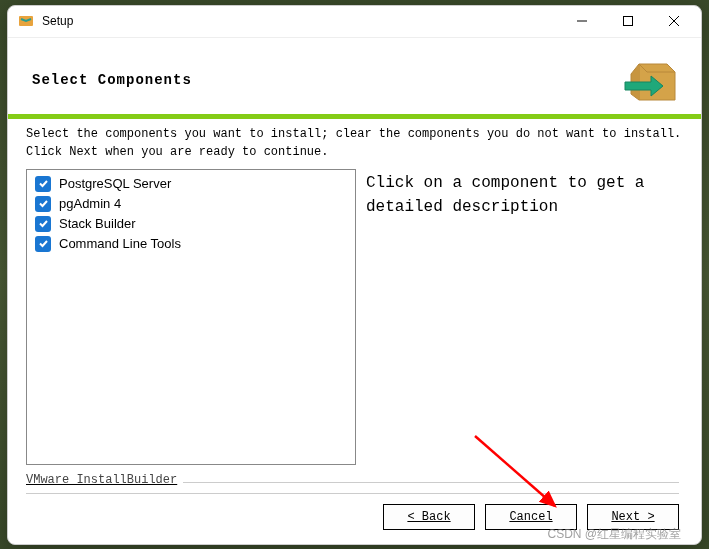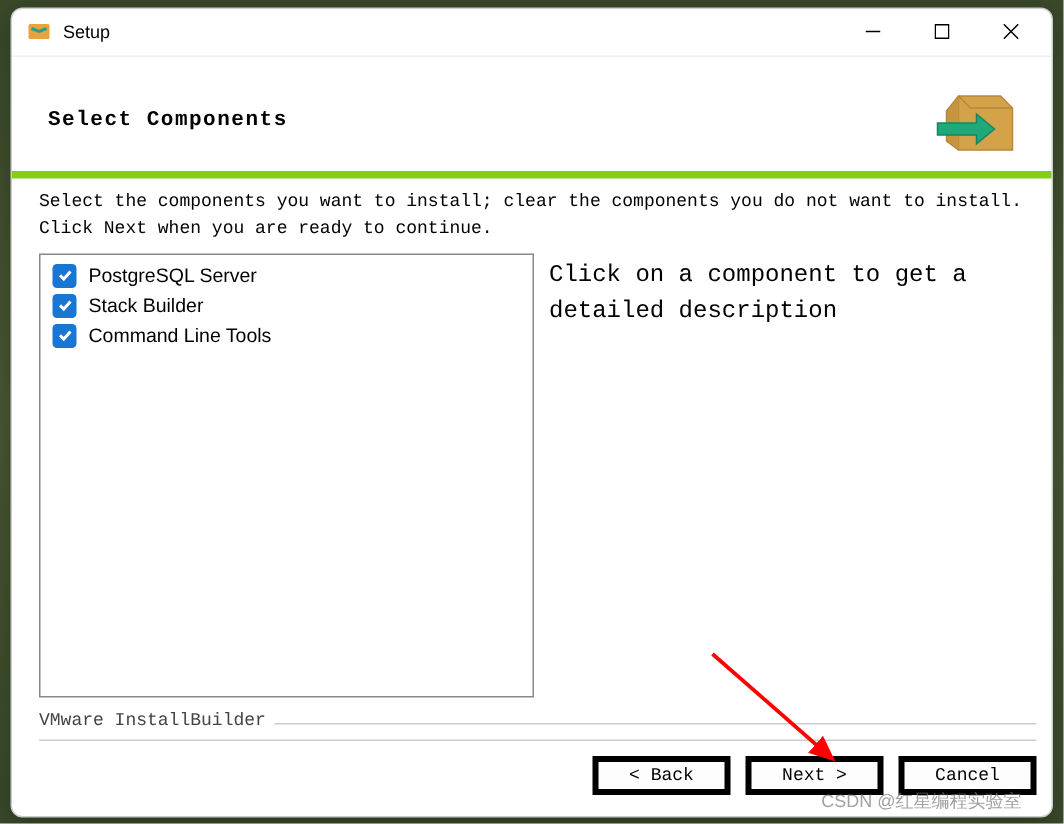--- a/index.html
+++ b/index.html
@@ -118,21 +118,22 @@
       font-size: 13px;
     }
     .description-panel {
       flex: 1;
       font-family: "Courier New", monospace;
       font-size: 16px;
       line-height: 1.5;
       padding-top: 2px;
     }
     .footer {
-      padding: 8px 10px 14px 18px;
+      padding: 8px 22px 14px 18px;
+      text-decoration: underline;
     }
     .builder-label {
       font-family: "Courier New", monospace;
       font-size: 12px;
       color: #444;
       padding-bottom: 6px;
       border-bottom: 1px solid #ccc;
       margin-bottom: 10px;
       position: relative;
     }
@@ -151,21 +152,21 @@
     }
     .button-row {
       display: flex;
       justify-content: flex-end;
       gap: 10px;
     }
     .btn {
       width: 92px;
       height: 26px;
       background: #fdfdfd;
-      border: 4px solid #000000;
+      border: 1px solid #000000;
       font-family: "Courier New", monospace;
       font-size: 12px;
       cursor: pointer;
     }
     .arrow-annotation {
       position: absolute;
       pointer-events: none;
     }
     .watermark {
       position: absolute;
@@ -231,42 +232,50 @@
             </svg>
         </span>
         <span class="component-label">PostgreSQL Server</span>
       </div>
       <div class="component-item">
         <span class="checkbox">
           <svg viewBox="0 0 11 11">
               <path d="M2 5.5 L4.5 8 L9 3" stroke="#fff" stroke-width="2" fill="none"></path>
             </svg>
         </span>
+        <span class="component-label">pgAdmin 4</span>
+      </div>
+      <div class="component-item">
+        <span class="checkbox">
+          <svg viewBox="0 0 11 11">
+              <path d="M2 5.5 L4.5 8 L9 3" stroke="#fff" stroke-width="2" fill="none"></path>
+            </svg>
+        </span>
         <span class="component-label">Stack Builder</span>
       </div>
       <div class="component-item">
         <span class="checkbox">
           <svg viewBox="0 0 11 11">
               <path d="M2 5.5 L4.5 8 L9 3" stroke="#fff" stroke-width="2" fill="none"></path>
             </svg>
         </span>
         <span class="component-label">Command Line Tools</span>
       </div>
     </div>
     <div class="description-panel">Click on a component to get a detailed description</div>
   </div>
 
   <div class="footer">
     <div class="builder-label">
       <span>VMware InstallBuilder</span>
     </div>
     <div class="button-row">
       <button class="btn">&lt; Back</button>
+      <button class="btn">Cancel</button>
       <button class="btn">Next &gt;</button>
-      <button class="btn">Cancel</button>
     </div>
   </div>
 </div>
 
 <svg class="arrow-annotation" style="left:465px; top:428px; width:110px; height:90px;" viewBox="0 0 110 90">
   <defs>
     <marker id="ah" markerWidth="8" markerHeight="8" refX="6" refY="3" orient="auto">
       <path d="M0,0 L7,3 L0,6 Z" fill="#ff0000"></path>
     </marker>
   </defs>

